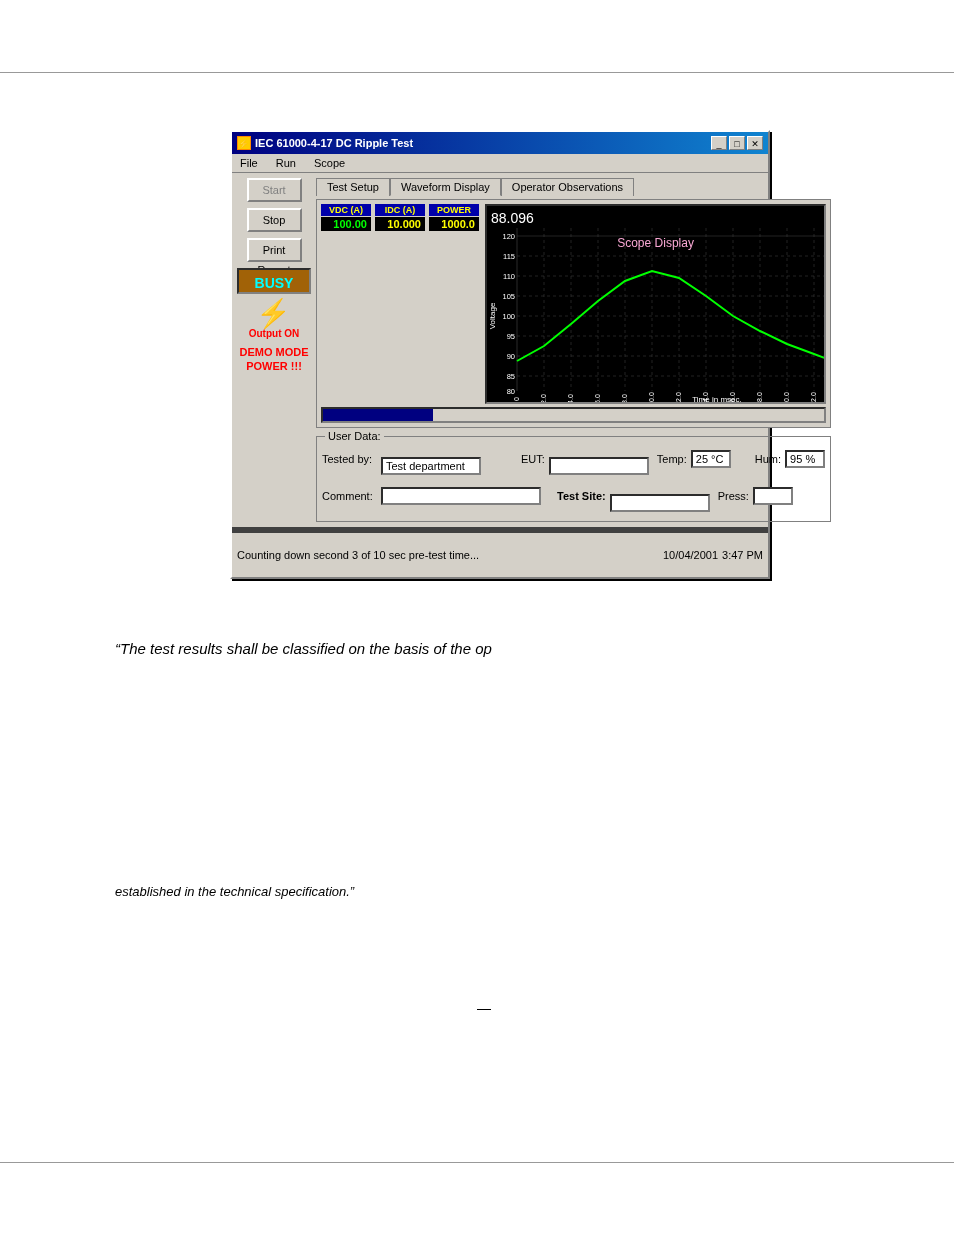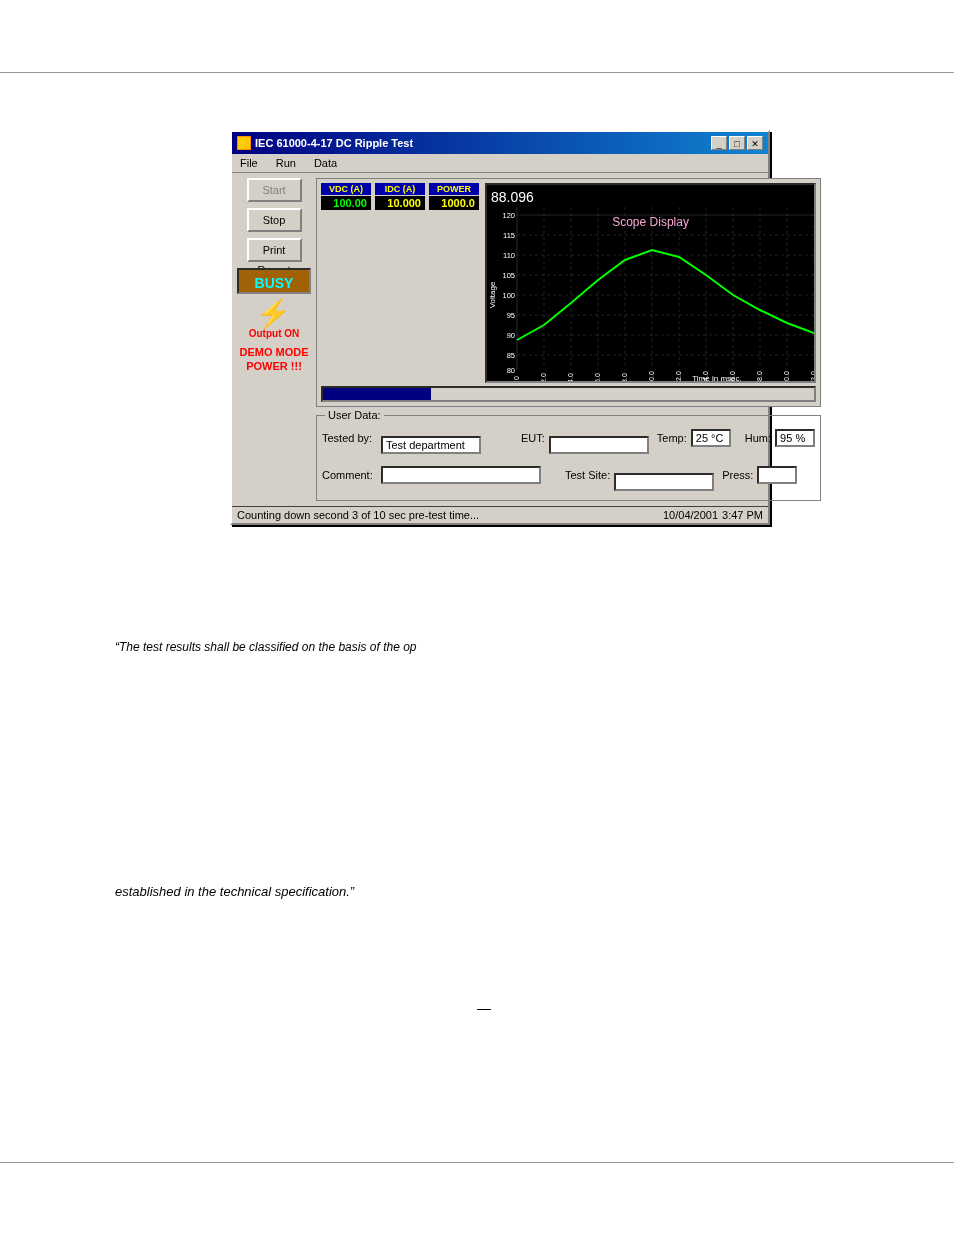--- a/index.html
+++ b/index.html
@@ -283,39 +283,39 @@
       font-size: 11px;
       padding: 1px 3px;
     }
     .user-input.small { width: 40px; }
     .user-input.medium { width: 100px; margin-top: 15px; }
     .user-input.large { width: 160px; }
 
     
     .status-bar {
       background: #d4d0c8;
-      border-top: 1px solid #404040;
-      padding: 2px 5px;
+      border-top: 6px solid #404040;
+      padding: 16px 5px;
       font-size: 11px;
       display: flex;
       justify-content: space-between;
       align-items: center;
     }
     .status-time {
       display: flex;
       gap: 4px;
     }
 
     
     .quote-text {
       position: absolute;
       top: 640px;
       left: 115px;
       font-style: italic;
-      font-size: 12px;
+      font-size: 15px;
       color: #000;
     }
     .quote-text2 {
       position: absolute;
       top: 884px;
       left: 115px;
       font-style: italic;
       font-size: 13px;
       color: #000;
     }
@@ -356,21 +356,21 @@
     <div class="title-controls">
       <div class="title-btn">_</div>
       <div class="title-btn">□</div>
       <div class="title-btn">✕</div>
     </div>
   </div>
 
   <div class="menu-bar">
     <span class="menu-item">File</span>
     <span class="menu-item">Run</span>
-    <span class="menu-item">Data</span>
+    <span class="menu-item">Scope</span>
   </div>
 
   <div class="window-body">
 
     <div class="left-panel">
       <button class="win-btn disabled">Start</button>
       <button class="win-btn">Stop</button>
       <button class="win-btn">Print Report</button>
       <div class="busy-badge">BUSY</div>
       <div style="text-align:center;">
@@ -378,20 +378,25 @@
         <div class="output-on-label">Output ON</div>
       </div>
       <div class="demo-mode">
         <span style="white-space:pre;">DEMO MODE
 POWER !!!</span>
       </div>
     </div>
 
     <div class="right-panel">
 
+      <div class="tabs">
+        <div class="tab">Test Setup</div>
+        <div class="tab active">Waveform Display</div>
+        <div class="tab">Operator Observations</div>
+      </div>
 
       <div style="border: 1px solid #808080; padding: 4px; background: #d4d0c8;">
 
         <div style="display:flex; gap:6px;">
 
           <div style="display:flex; gap:4px; min-width:62px;">
 
             <div class="reading-block">
               <div class="reading-label">VDC (A)</div>
               <div class="reading-value">100.00</div>
@@ -484,28 +489,28 @@
       <div class="user-data-section">
         <span class="user-data-legend">User Data:</span>
 
         <div class="user-data-row">
           <span class="user-data-label">Tested by:</span>
           <input class="user-input medium" type="text" value="Test department" style="">
           <span style="margin-left:4px;padding-left:32px;">EUT:</span>
           <input class="user-input medium" type="text" value="" style="">
           <span style="margin-left:4px;">Temp:</span>
           <input class="user-input small" type="text" value="25 °C" style="">
-          <span style="margin-left:10px;">Hum:</span>
+          <span style="margin-left:20px;">Hum:</span>
           <input class="user-input small" type="text" value="95 %" style="">
         </div>
 
         <div class="user-data-row">
           <span class="user-data-label">Comment:</span>
           <input class="user-input large" type="text" value="" style="">
-          <span style="margin-left:20px;">Test Site:</span>
+          <span style="margin-left:12px;font-weight:bold;">Test Site:</span>
           <input class="user-input medium" type="text" value="" style="">
           <span style="margin-left:4px;">Press:</span>
           <input class="user-input small" type="text" value="" style="">
         </div>
       </div>
 
     </div>
   </div>
 
   <div class="status-bar">

